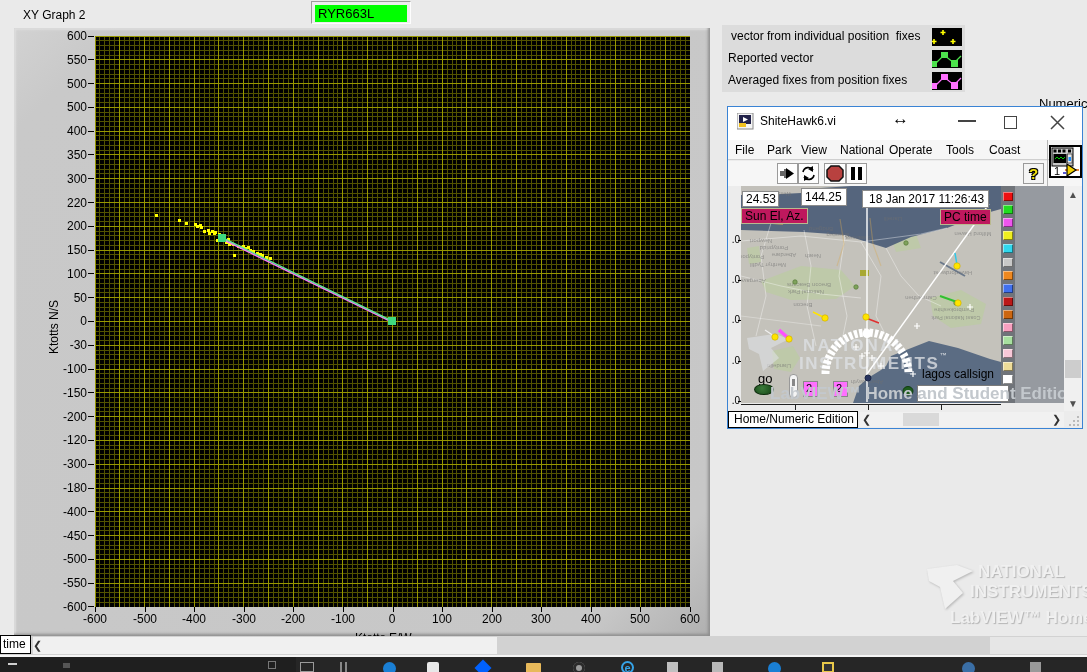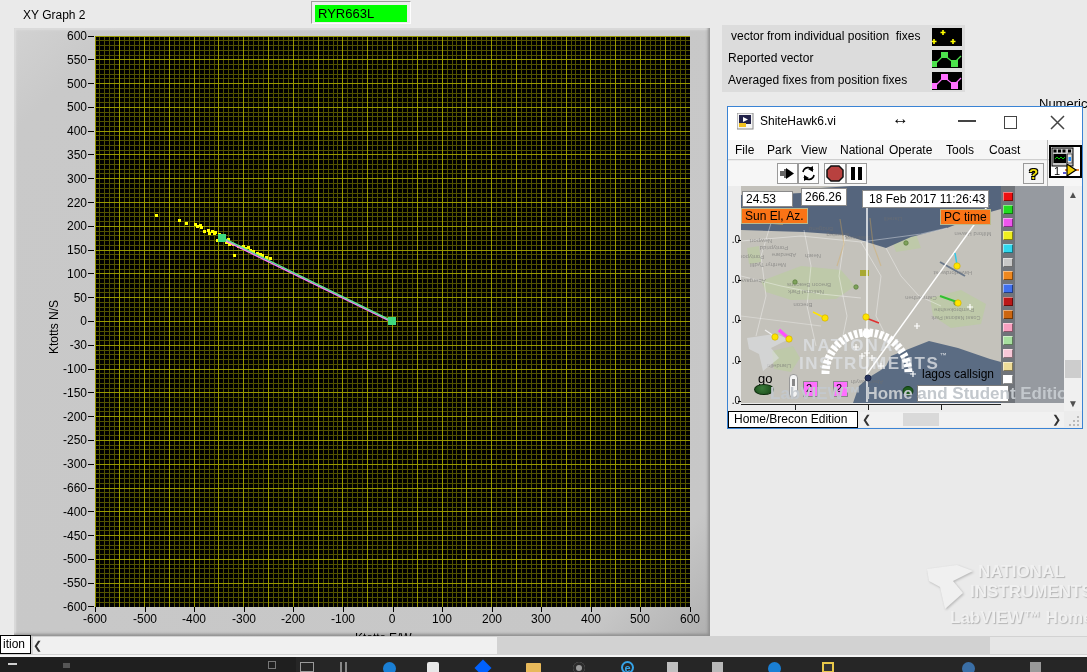--- a/index.html
+++ b/index.html
@@ -1,21 +1,21 @@
 <!DOCTYPE html>
 <html><head><meta charset="utf-8"><style>
 *{margin:0;padding:0;box-sizing:border-box}
 body{width:1087px;height:672px;overflow:hidden;font-family:"Liberation Sans",sans-serif;background:#eaeaea;position:relative}
 .abs{position:absolute}
 .yl{position:absolute;right:8px;width:40px;text-align:right;font-size:12px;color:#000}
 .yt{position:absolute;right:1px;width:6px;height:1px;background:#000}
 .xl{position:absolute;top:5px;width:50px;text-align:center;font-size:12px;color:#000}
 .xt{position:absolute;top:0;width:1px;height:5px;background:#000}
 .wbox{position:absolute;background:#fff;border:1px solid #8a8a8a;font-size:12px;color:#000;padding:0 3px;line-height:15px;white-space:nowrap}
-.cream{position:absolute;background:#f97316;border:1px solid #b9b98f;font-size:12px;color:#000;padding:0 3px;line-height:14px;white-space:nowrap}
+.cream{position:absolute;background:#be185d;border:1px solid #b9b98f;font-size:12px;color:#000;padding:0 3px;line-height:14px;white-space:nowrap}
 </style></head><body>
 
 <div class="abs" style="left:14px;top:28px;width:696px;height:608px;background:linear-gradient(135deg,#d2d2d2 0,#c9c9c9 8%,#c7c7c7 90%,#b0b0b0 100%);box-shadow:inset -2px -2px 3px #8f8f8f,inset 2px 2px 2px #dedede"></div>
 <div class="abs" style="left:23px;top:8px;font-size:12px">XY Graph 2</div>
 <div class="abs" style="left:311px;top:1px;width:100px;height:23px;background:#ededed;border-top:1px solid #9c9c9c;border-left:1px solid #9c9c9c;border-right:1px solid #fdfdfd;border-bottom:1px solid #fdfdfd"></div>
 <div class="abs" style="left:315px;top:5px;width:92px;height:17px;background:#00ff00;font-size:13px;line-height:17px;padding-left:3px">RYR663L</div>
 
 <svg class="abs" style="left:95px;top:36px" width="595" height="571" viewBox="0 0 595 571">
 <rect width="595" height="571" fill="#000"></rect>
 <path d="M4.96 0V571M9.92 0V571M14.88 0V571M19.83 0V571M29.75 0V571M34.71 0V571M39.67 0V571M44.62 0V571M54.54 0V571M59.5 0V571M64.46 0V571M69.42 0V571M79.33 0V571M84.29 0V571M89.25 0V571M94.21 0V571M104.12 0V571M109.08 0V571M114.04 0V571M119.0 0V571M128.92 0V571M133.88 0V571M138.83 0V571M143.79 0V571M153.71 0V571M158.67 0V571M163.62 0V571M168.58 0V571M178.5 0V571M183.46 0V571M188.42 0V571M193.38 0V571M203.29 0V571M208.25 0V571M213.21 0V571M218.17 0V571M228.08 0V571M233.04 0V571M238.0 0V571M242.96 0V571M252.88 0V571M257.83 0V571M262.79 0V571M267.75 0V571M277.67 0V571M282.62 0V571M287.58 0V571M292.54 0V571M302.46 0V571M307.42 0V571M312.38 0V571M317.33 0V571M327.25 0V571M332.21 0V571M337.17 0V571M342.12 0V571M352.04 0V571M357.0 0V571M361.96 0V571M366.92 0V571M376.83 0V571M381.79 0V571M386.75 0V571M391.71 0V571M401.62 0V571M406.58 0V571M411.54 0V571M416.5 0V571M426.42 0V571M431.38 0V571M436.33 0V571M441.29 0V571M451.21 0V571M456.17 0V571M461.12 0V571M466.08 0V571M476.0 0V571M480.96 0V571M485.92 0V571M490.88 0V571M500.79 0V571M505.75 0V571M510.71 0V571M515.67 0V571M525.58 0V571M530.54 0V571M535.5 0V571M540.46 0V571M550.38 0V571M555.33 0V571M560.29 0V571M565.25 0V571M575.17 0V571M580.12 0V571M585.08 0V571M590.04 0V571M0 566.24H595M0 561.48H595M0 556.73H595M0 551.97H595M0 542.45H595M0 537.69H595M0 532.93H595M0 528.17H595M0 518.66H595M0 513.9H595M0 509.14H595M0 504.38H595M0 494.87H595M0 490.11H595M0 485.35H595M0 480.59H595M0 471.07H595M0 466.32H595M0 461.56H595M0 456.8H595M0 447.28H595M0 442.52H595M0 437.77H595M0 433.01H595M0 423.49H595M0 418.73H595M0 413.98H595M0 409.22H595M0 399.7H595M0 394.94H595M0 390.18H595M0 385.43H595M0 375.91H595M0 371.15H595M0 366.39H595M0 361.63H595M0 352.12H595M0 347.36H595M0 342.6H595M0 337.84H595M0 328.32H595M0 323.57H595M0 318.81H595M0 314.05H595M0 304.53H595M0 299.77H595M0 295.02H595M0 290.26H595M0 280.74H595M0 275.98H595M0 271.23H595M0 266.47H595M0 256.95H595M0 252.19H595M0 247.43H595M0 242.68H595M0 233.16H595M0 228.4H595M0 223.64H595M0 218.88H595M0 209.37H595M0 204.61H595M0 199.85H595M0 195.09H595M0 185.57H595M0 180.82H595M0 176.06H595M0 171.3H595M0 161.78H595M0 157.03H595M0 152.27H595M0 147.51H595M0 137.99H595M0 133.23H595M0 128.47H595M0 123.72H595M0 114.2H595M0 109.44H595M0 104.68H595M0 99.93H595M0 90.41H595M0 85.65H595M0 80.89H595M0 76.13H595M0 66.62H595M0 61.86H595M0 57.1H595M0 52.34H595M0 42.83H595M0 38.07H595M0 33.31H595M0 28.55H595M0 19.03H595M0 14.27H595M0 9.52H595M0 4.76H595" stroke="#535300" stroke-width="1" shape-rendering="crispEdges"></path>
@@ -90,25 +90,25 @@
     <div class="yl" style="top:278px">0</div>
     <div class="yt" style="top:285px"></div>
     <div class="yl" style="top:302px">-30</div>
     <div class="yt" style="top:309px"></div>
     <div class="yl" style="top:326px">-100</div>
     <div class="yt" style="top:333px"></div>
     <div class="yl" style="top:350px">-150</div>
     <div class="yt" style="top:356px"></div>
     <div class="yl" style="top:374px">-200</div>
     <div class="yt" style="top:380px"></div>
-    <div class="yl" style="top:397px">-250</div>
+    <div class="yl" style="top:397px">-120</div>
     <div class="yt" style="top:404px"></div>
     <div class="yl" style="top:421px">-300</div>
     <div class="yt" style="top:428px"></div>
-    <div class="yl" style="top:445px">-660</div>
+    <div class="yl" style="top:445px">-180</div>
     <div class="yt" style="top:452px"></div>
     <div class="yl" style="top:469px">-400</div>
     <div class="yt" style="top:475px"></div>
     <div class="yl" style="top:493px">-450</div>
     <div class="yt" style="top:499px"></div>
     <div class="yl" style="top:516px">-500</div>
     <div class="yt" style="top:523px"></div>
     <div class="yl" style="top:540px">-550</div>
     <div class="yt" style="top:547px"></div>
     <div class="yl" style="top:564px">-600</div>
@@ -353,42 +353,42 @@
     <div style="position:absolute;left:2px;top:98px;width:10px;height:9px;background:#4070ee;box-shadow:inset 1px 1px 0 rgba(255,255,255,.45),inset -1px -1px 0 rgba(0,0,0,.45)"></div>
     <div style="position:absolute;left:2px;top:111px;width:10px;height:9px;background:#bb1818;box-shadow:inset 1px 1px 0 rgba(255,255,255,.45),inset -1px -1px 0 rgba(0,0,0,.45)"></div>
     <div style="position:absolute;left:2px;top:124px;width:10px;height:9px;background:#cc6610;box-shadow:inset 1px 1px 0 rgba(255,255,255,.45),inset -1px -1px 0 rgba(0,0,0,.45)"></div>
     <div style="position:absolute;left:2px;top:137px;width:10px;height:9px;background:#f8a0c0;box-shadow:inset 1px 1px 0 rgba(255,255,255,.45),inset -1px -1px 0 rgba(0,0,0,.45)"></div>
     <div style="position:absolute;left:2px;top:150px;width:10px;height:9px;background:#a8e0a0;box-shadow:inset 1px 1px 0 rgba(255,255,255,.45),inset -1px -1px 0 rgba(0,0,0,.45)"></div>
     <div style="position:absolute;left:2px;top:163px;width:10px;height:9px;background:#f8c8d8;box-shadow:inset 1px 1px 0 rgba(255,255,255,.45),inset -1px -1px 0 rgba(0,0,0,.45)"></div>
     <div style="position:absolute;left:2px;top:176px;width:10px;height:9px;background:#eedc98;box-shadow:inset 1px 1px 0 rgba(255,255,255,.45),inset -1px -1px 0 rgba(0,0,0,.45)"></div>
     <div style="position:absolute;left:2px;top:189px;width:10px;height:9px;background:#ffffff;box-shadow:inset 1px 1px 0 rgba(255,255,255,.45),inset -1px -1px 0 rgba(0,0,0,.45)"></div>
   </div>
 
-<div class="wbox" style="left:742px;top:191px;width:51px;height:16px">24.53</div>
-<div class="wbox" style="left:801px;top:188px;width:46px;height:18px;line-height:17px">266.26</div>
-<div class="wbox" style="left:862px;top:190px;width:127px;height:18px;font-size:12px;line-height:17px;padding-left:6px">18 Feb 2017 11:26:43</div>
+<div class="wbox" style="left:742px;top:191px;width:37px;height:16px">24.53</div>
+<div class="wbox" style="left:801px;top:188px;width:46px;height:18px;line-height:17px">144.25</div>
+<div class="wbox" style="left:862px;top:190px;width:127px;height:18px;font-size:12px;line-height:17px;padding-left:6px">18 Jan 2017 11:26:43</div>
 <div class="cream" style="left:741px;top:208px">Sun El, Az.</div>
 <div class="cream" style="left:940px;top:209px">PC time</div>
 <div class="abs" style="left:922px;top:367px;font-size:12px;color:#000">lagos callsign</div>
 <div class="abs" style="left:917px;top:385px;width:92px;height:17px;background:#fff;border:1px solid #7a7a7a"></div>
 <div class="abs" style="left:758px;top:371px;font-size:13px">go</div>
 <div class="abs" style="left:754px;top:384px;width:20px;height:11px;border-radius:50%;background:radial-gradient(circle at 40% 35%,#3a7a3a,#123f12);border:1px solid #0c2c0c"></div>
 <div class="abs" style="left:789px;top:374px;width:9px;height:24px;background:#f4f4f4;border:1px solid #999;border-radius:4px"></div>
 <div class="abs" style="left:792px;top:379px;width:3px;height:7px;background:#888"></div>
 <div class="abs" style="left:803px;top:381px;width:15px;height:16px;background:#ff70ff;border:1px solid #888;font-size:11px;padding-left:2px">2</div>
 <div class="abs" style="left:833px;top:381px;width:15px;height:16px;background:#ff70ff;border:1px solid #888;font-size:11px;padding-left:2px">2</div>
 <div class="abs" style="left:770px;top:384px;width:300px;font-size:17px;font-weight:bold;color:#c3c8cd;white-space:nowrap">LabVIEW™ Home and Student Edition</div>
 
 <div class="abs" style="left:1064px;top:186px;width:18px;height:226px;background:#f0f0f0"></div>
 <div class="abs" style="left:1064px;top:186px;width:18px;height:17px;background:#f0f0f0;color:#505050;font-size:10px;text-align:center;line-height:17px">▲</div>
 <div class="abs" style="left:1064px;top:395px;width:18px;height:17px;background:#f0f0f0;color:#505050;font-size:10px;text-align:center;line-height:17px">▼</div>
 <div class="abs" style="left:1065px;top:360px;width:16px;height:18px;background:#cdcdcd"></div>
 
 <div class="abs" style="left:728px;top:411px;width:354px;height:17px;background:#ececec"></div>
-<div class="abs" style="left:728px;top:411px;width:130px;height:17px;background:#fff;border:1px solid #000;font-size:12px;line-height:15px;padding-left:5px">Home/Brecon Edition</div>
+<div class="abs" style="left:728px;top:411px;width:130px;height:17px;background:#fff;border:1px solid #000;font-size:12px;line-height:15px;padding-left:5px">Home/Numeric Edition</div>
 <div class="abs" style="left:860px;top:412px;width:204px;height:15px;background:#f1f1f1"></div>
 <div class="abs" style="left:862px;top:412px;font-size:11px;color:#333;line-height:15px">❮</div>
 <div class="abs" style="left:1052px;top:412px;font-size:11px;color:#333;line-height:15px">❯</div>
 <div class="abs" style="left:903px;top:413px;width:36px;height:13px;background:#d9d9d9"></div>
 <svg class="abs" style="left:1068px;top:414px" width="13" height="13">
     <g fill="#aaa">
       <circle cx="10" cy="3" r="1"></circle>
       <circle cx="6" cy="7" r="1"></circle>
       <circle cx="10" cy="7" r="1"></circle>
       <circle cx="2" cy="11" r="1"></circle>
@@ -402,21 +402,21 @@
       <path d="M2 6 L32 2 L48 8 L28 18 L38 30 L20 46 L15 24 L4 18 Z" fill="#f0f0f0" style="filter:drop-shadow(1px 1px 1px #b5b5b5)"></path>
     </svg>
 <div class="abs" style="left:53px;top:2px;font-size:17px;font-weight:bold">NATIONAL</div>
 <div class="abs" style="left:45px;top:22px;font-size:17px;font-weight:bold">INSTRUMENTS</div>
 <div class="abs" style="left:25px;top:48px;font-size:17px;font-weight:bold;white-space:nowrap">LabVIEW™ Home a</div>
 </div>
 
 <div class="abs" style="left:0;top:636px;width:1087px;height:19px;background:#d2d2d2"></div>
 <div class="abs" style="left:46px;top:637px;width:451px;height:17px;background:#f0f0f0"></div>
 <div class="abs" style="left:990px;top:637px;width:97px;height:17px;background:#e6e6e6"></div>
-<div class="abs" style="left:0;top:635px;width:31px;height:19px;background:#fff;border:1px solid #000;font-size:12px;line-height:16px;padding-left:2px">ition</div>
+<div class="abs" style="left:0;top:635px;width:31px;height:19px;background:#fff;border:1px solid #000;font-size:12px;line-height:16px;padding-left:2px">time</div>
 <div class="abs" style="left:33px;top:637px;width:13px;height:17px;background:#f0f0f0;font-size:11px;color:#333;line-height:16px">❮</div>
 <div class="abs" style="left:0;top:655px;width:1087px;height:3px;background:#f5f5f5"></div>
 <div class="abs" style="left:0;top:657px;width:1087px;height:15px;background:#1f1f1f"></div>
 <div class="abs" style="left:296px;top:657px;width:791px;height:15px;background:#262626"></div>
 <div class="abs" style="left:300px;top:662px;width:14px;height:10px;border:1.5px solid #9a9a9a"></div>
 <div class="abs" style="left:340px;top:662px;width:2px;height:10px;background:#888;box-shadow:5px 0 0 #888"></div>
 <div class="abs" style="left:383px;top:662px;width:13px;height:13px;border-radius:50%;background:#1a7fd4"></div>
 <div class="abs" style="left:427px;top:662px;width:12px;height:11px;background:#e8e8e8;border-radius:2px 2px 0 0"></div>
 <div class="abs" style="left:477px;top:662px;width:12px;height:12px;background:#0061fe;transform:rotate(45deg)"></div>
 <div class="abs" style="left:526px;top:663px;width:15px;height:11px;background:#e8b95a;border-radius:1px"></div>

